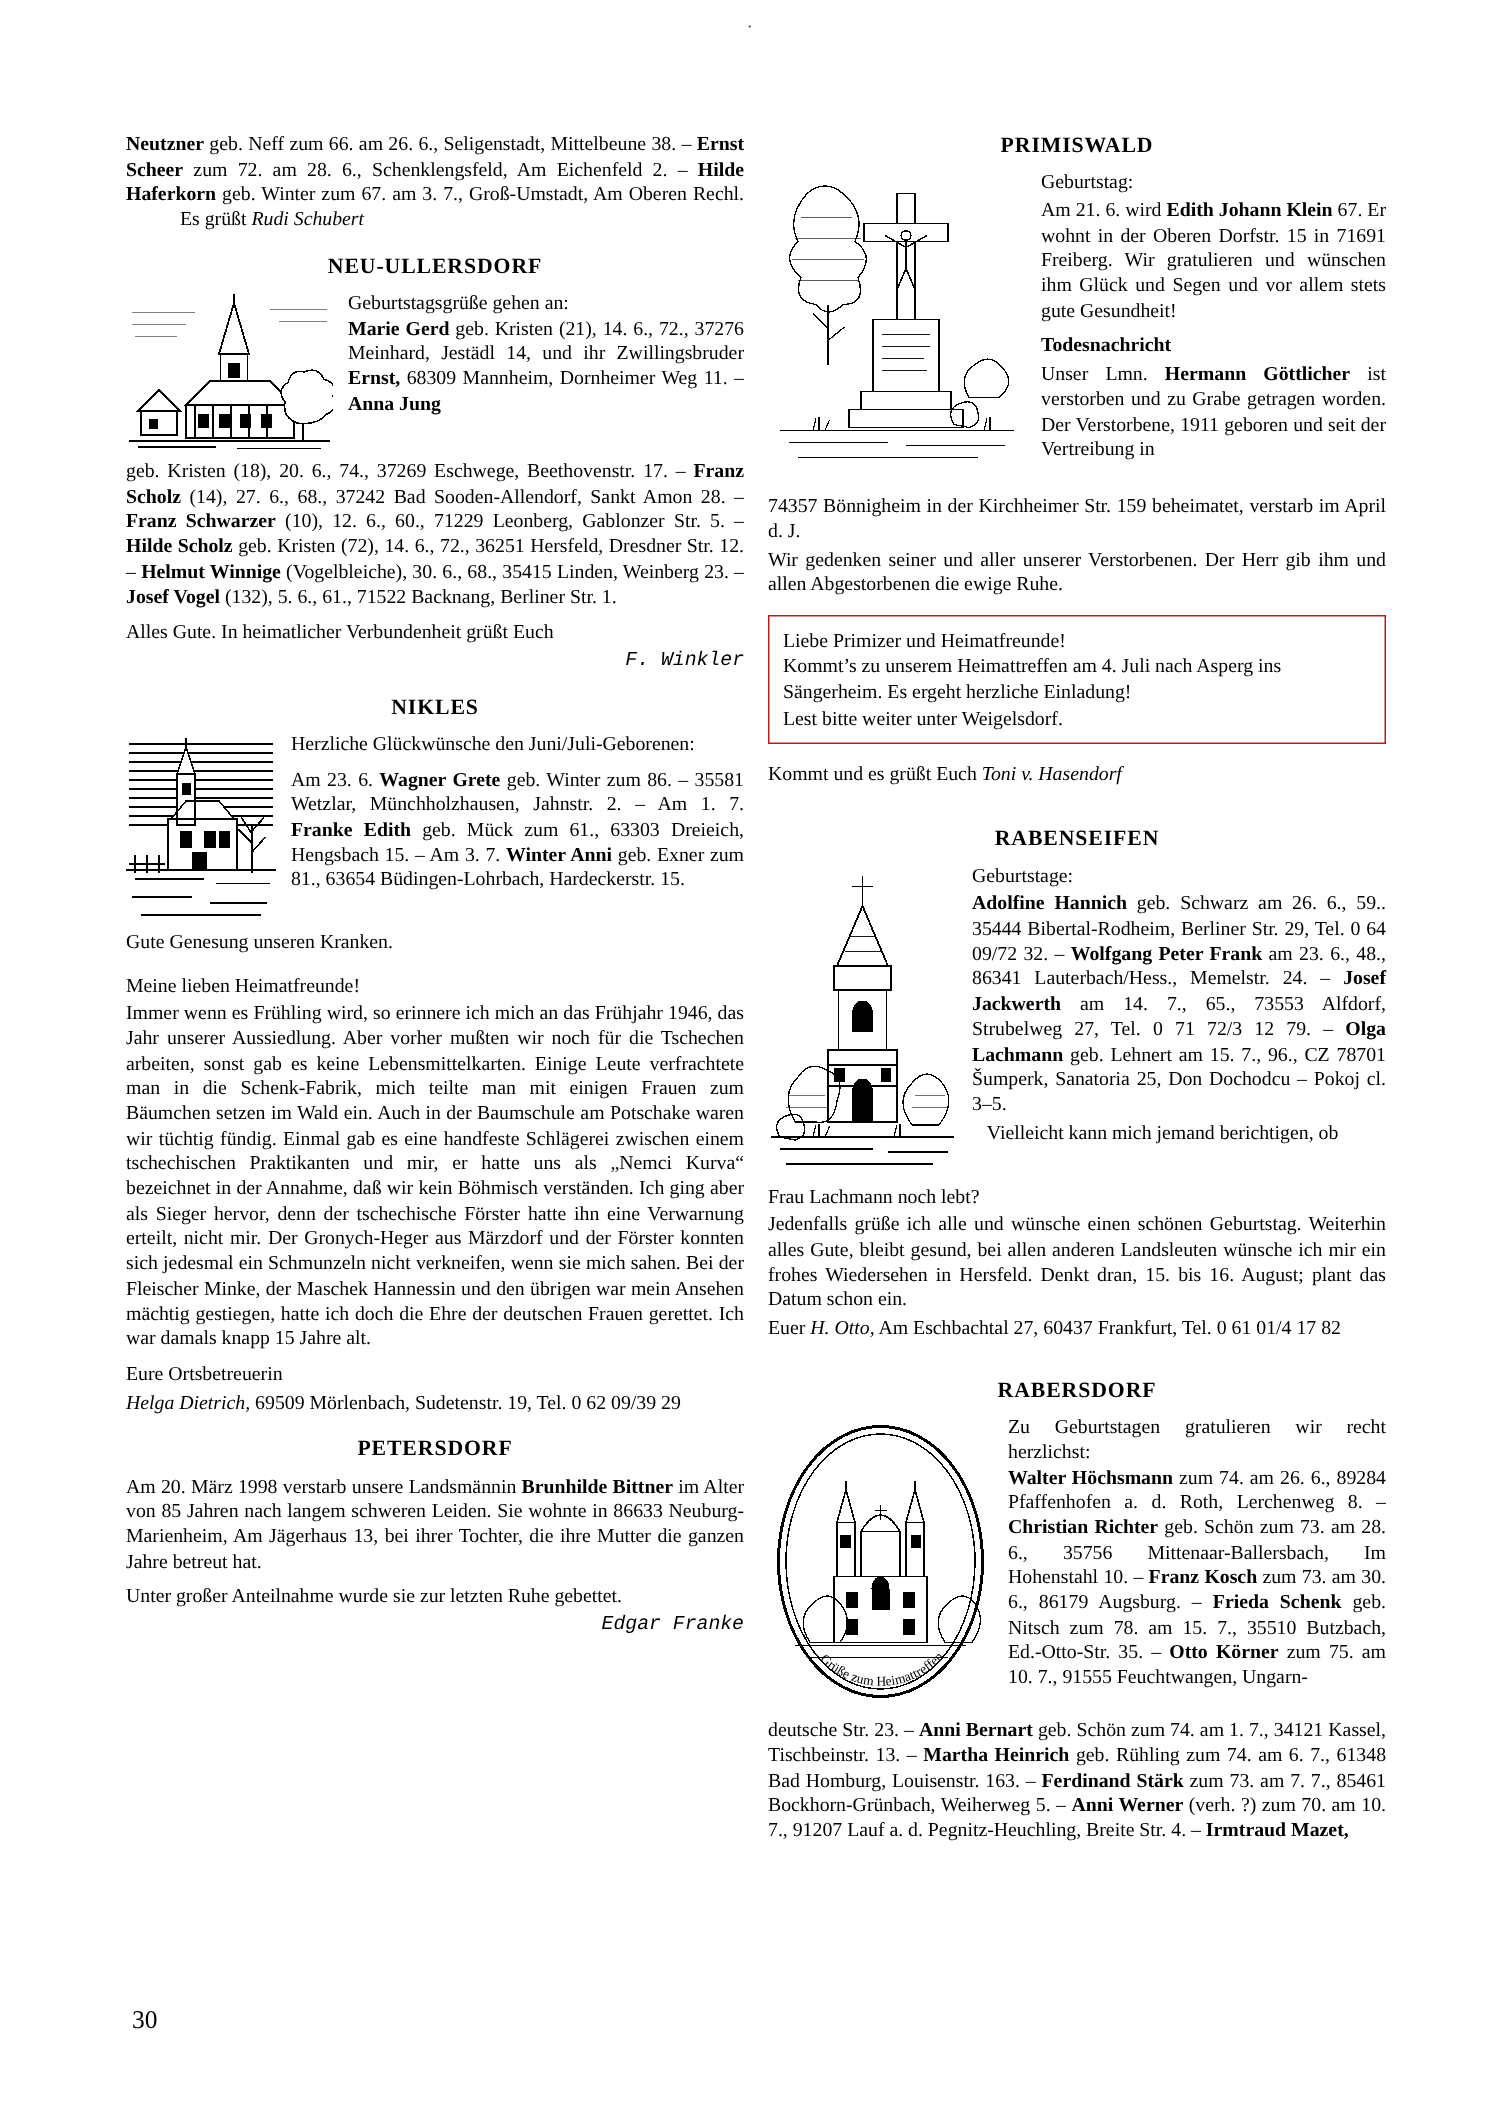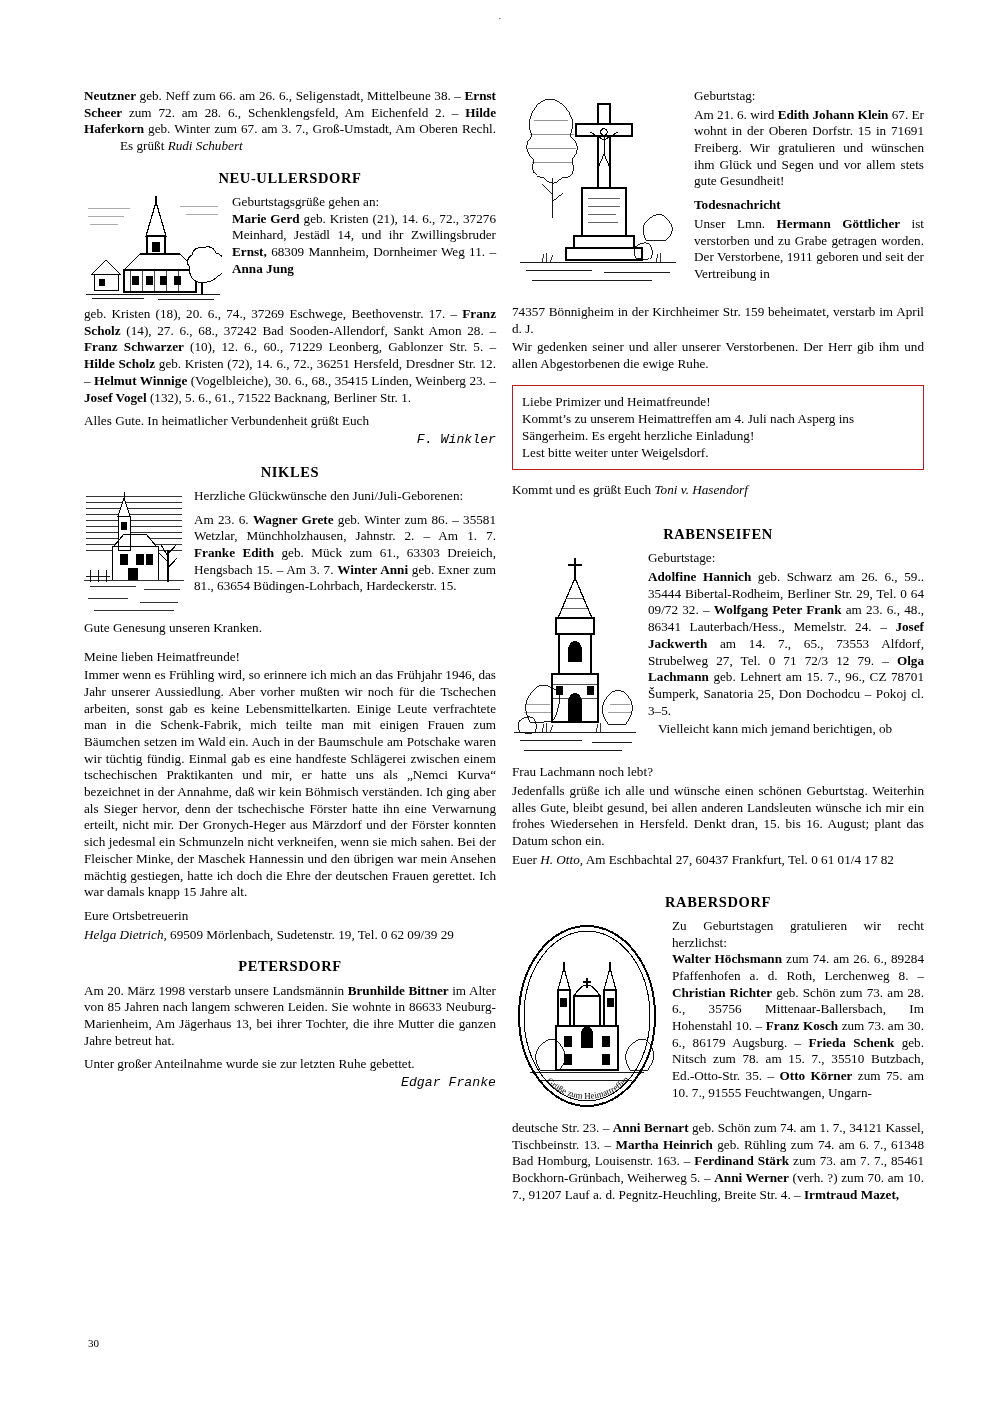--- a/index.html
+++ b/index.html
@@ -62,21 +62,21 @@
     margin: 12px 0 12px 0;
     font-size: 13.2px;
     line-height: 1.3;
     text-align: left;
   }
 
   .pagenum {
     position: absolute;
     left: 88px;
     top: 1337px;
-    font-size: 11px;
+    font-size: 17px;
   }
   .topdot {
     position: absolute;
     left: 498px;
     top: 12px;
     font-size: 11px;
     color: #333;
   }
   svg { display: block; }
 </style>
@@ -245,20 +245,21 @@
     <div class="para">
       Am 20. März 1998 verstarb unsere Landsmännin <b>Brunhilde Bittner</b> im Alter von 85 Jahren nach langem schweren Leiden. Sie wohnte in 86633 Neuburg-Marienheim, Am Jägerhaus 13, bei ihrer Tochter, die ihre Mutter die ganzen Jahre betreut hat.
     </div>
     <div class="gap-sm"></div>
     <div class="para nojust">Unter großer Anteilnahme wurde sie zur letzten Ruhe gebettet.</div>
     <div class="sig">Edgar Franke</div>
   </div>
 
   <div class="col col-right">
 
+    <div class="heading tight" style="margin-top:0;">PRIMISWALD</div>
 
     <div class="clearfix">
       <span class="illus">
         <svg width="172" height="212" viewBox="0 0 172 212">
           <rect x="0" y="0" width="172" height="212" fill="#ffffff"></rect>
 
           <g stroke="#000" stroke-width="0.9" fill="none">
             <path d="M26 14 q-14 16 -6 32 q-12 12 2 24 q-6 16 10 18 q8 10 18 0 q16 0 10 -18 q12 -14 -2 -24 q8 -18 -8 -32 q-12 -10 -24 0 z"></path>
             <line x1="40" y1="88" x2="40" y2="128"></line>
             <path d="M40 104 l-10 -10 M40 112 l11 -9"></path>

